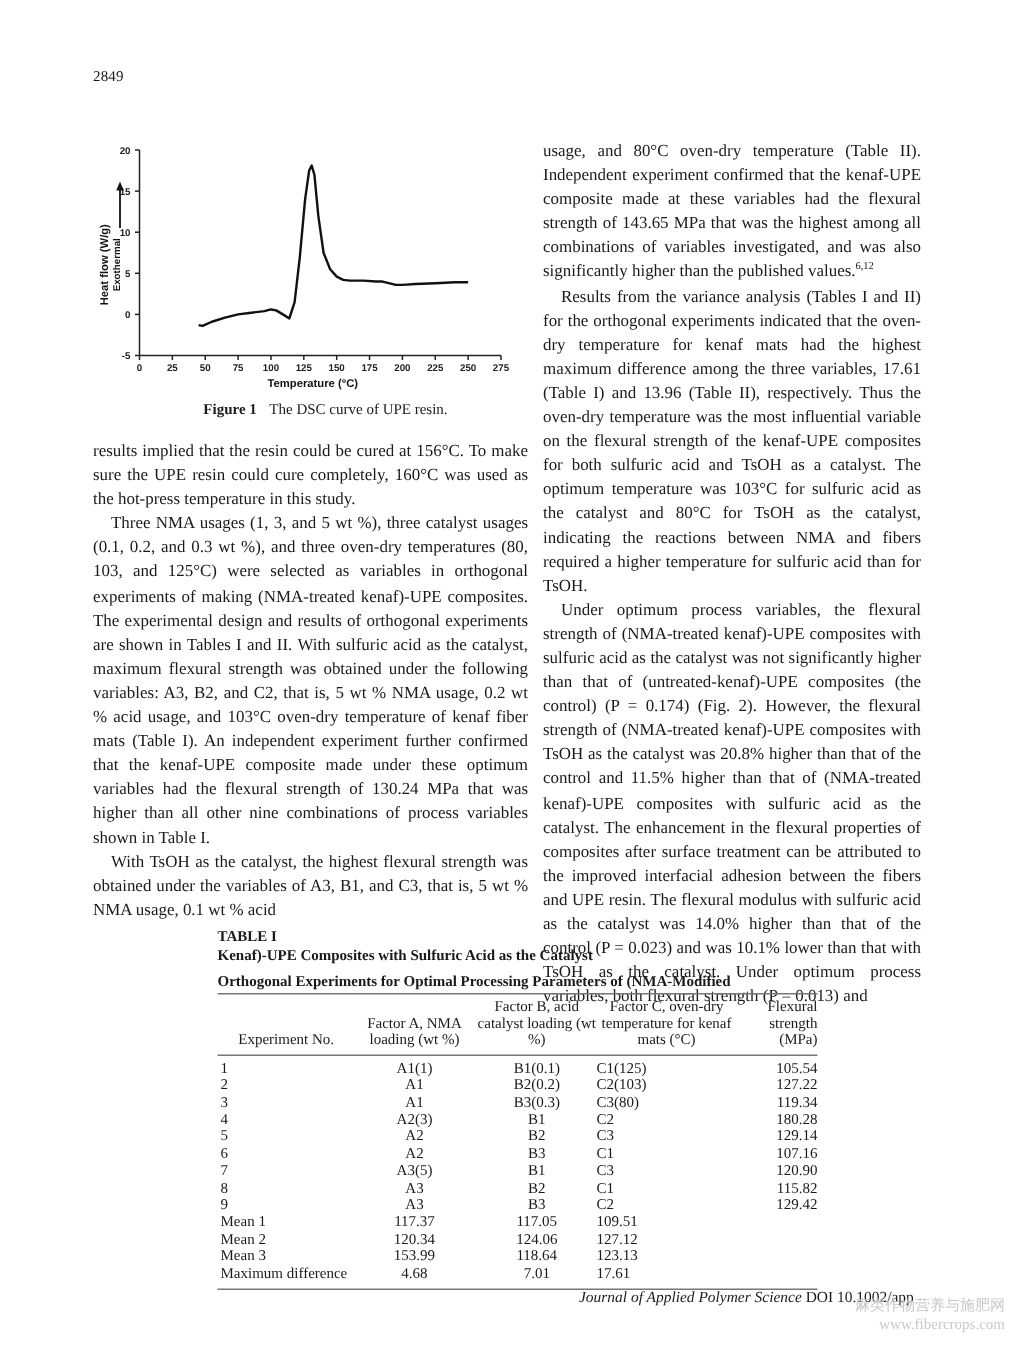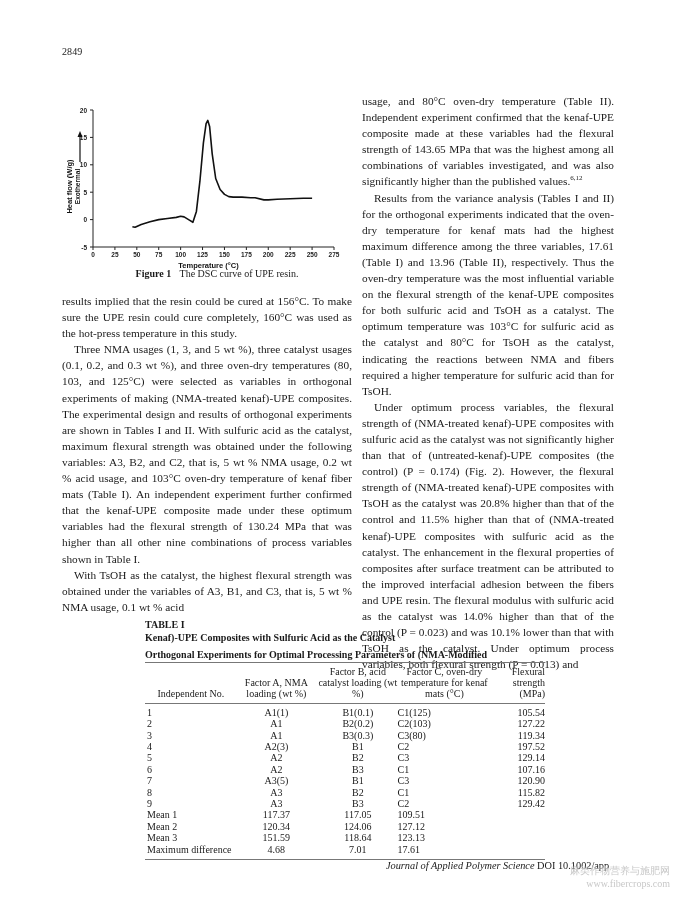--- a/index.html
+++ b/index.html
@@ -6,21 +6,21 @@
   body { width: 677px; height: 897px; position: relative; overflow: hidden;
          font-family: "Liberation Serif", "DejaVu Serif", serif; color: #1a1a1a; }
   .running-head { position: absolute; top: 46px; left: 62px; width: 552px; font-size: 10px;
                   display: flex; justify-content: space-between; letter-spacing: 0.1px; }
   .col { position: absolute; font-size: 11.3px; line-height: 16.1px; text-align: justify; }
   .col p { margin: 0; }
   .col p.indent { text-indent: 12px; }
   #left-col { left: 62px; top: 293px; width: 290px; }
   #right-col { left: 362px; top: 93px; width: 252px; }
   sup { font-size: 7px; line-height: 0; }
-  .figure { position: absolute; left: 62px; top: 100px; width: 290px; height: 200px; }
+  .figure { position: absolute; left: 62px; top: 90px; width: 290px; height: 200px; }
   .fig-caption { position: absolute; left: 62px; top: 268px; width: 290px; text-align: center; font-size: 10px; }
   .fig-caption b { font-weight: bold; margin-right: 6px; margin-left: 20px; }
   .table-block { position: absolute; left: 145px; top: 619px; width: 400px; }
   .table-title { text-align: left; font-size: 10px; font-weight: bold; line-height: 12.5px; }
   .table-rule { border-top: 1.2px solid #777; }
   table { width: 400px; border-collapse: collapse; font-size: 10px; line-height: 11.4px; }
   thead th { font-weight: normal; vertical-align: bottom; padding: 3px 0 3px 0; }
   tbody td { padding: 0; }
   .c0 { text-align: left; width: 88px; padding-left: 2px; }
   .c1 { text-align: center; width: 84px; }
@@ -107,21 +107,21 @@
 </div>
 
 <div class="table-block">
   <div class="table-title">TABLE I</div>
   <div class="table-title" style="margin-bottom:5px;">Kenaf)-UPE Composites with Sulfuric Acid as the Catalyst</div>
   <div class="table-title">Orthogonal Experiments for Optimal Processing Parameters of (NMA-Modified</div>
   <div class="table-rule"></div>
   <table>
     <thead>
       <tr>
-        <th class="c0">Independent No.</th>
+        <th class="c0">Experiment No.</th>
         <th class="c1">Factor A, NMA loading (wt %)</th>
         <th class="c2">Factor B, acid catalyst loading (wt %)</th>
         <th class="c3">Factor C, oven-dry temperature for kenaf mats (°C)</th>
         <th class="c4">Flexural strength (MPa)</th>
       </tr>
       <tr>
           <td colspan="5" style="padding:0;">
             <div class="table-rule" style="margin-bottom:3px;"></div>
           </td>
         </tr>
@@ -146,21 +146,21 @@
           <td class="c1">A1</td>
           <td class="c2">B3(0.3)</td>
           <td class="c3">C3(80)</td>
           <td class="c4">119.34</td>
         </tr>
         <tr>
           <td class="c0">4</td>
           <td class="c1">A2(3)</td>
           <td class="c2">B1</td>
           <td class="c3">C2</td>
-          <td class="c4">197.52</td>
+          <td class="c4">180.28</td>
         </tr>
         <tr>
           <td class="c0">5</td>
           <td class="c1">A2</td>
           <td class="c2">B2</td>
           <td class="c3">C3</td>
           <td class="c4">129.14</td>
         </tr>
         <tr>
           <td class="c0">6</td>
@@ -199,21 +199,21 @@
         </tr>
         <tr>
           <td class="c0">Mean 2</td>
           <td class="c1">120.34</td>
           <td class="c2">124.06</td>
           <td class="c3">127.12</td>
           <td class="c4"></td>
         </tr>
         <tr>
           <td class="c0">Mean 3</td>
-          <td class="c1">151.59</td>
+          <td class="c1">153.99</td>
           <td class="c2">118.64</td>
           <td class="c3">123.13</td>
           <td class="c4"></td>
         </tr>
         <tr>
           <td class="c0">Maximum difference</td>
           <td class="c1">4.68</td>
           <td class="c2">7.01</td>
           <td class="c3">17.61</td>
           <td class="c4"></td>

